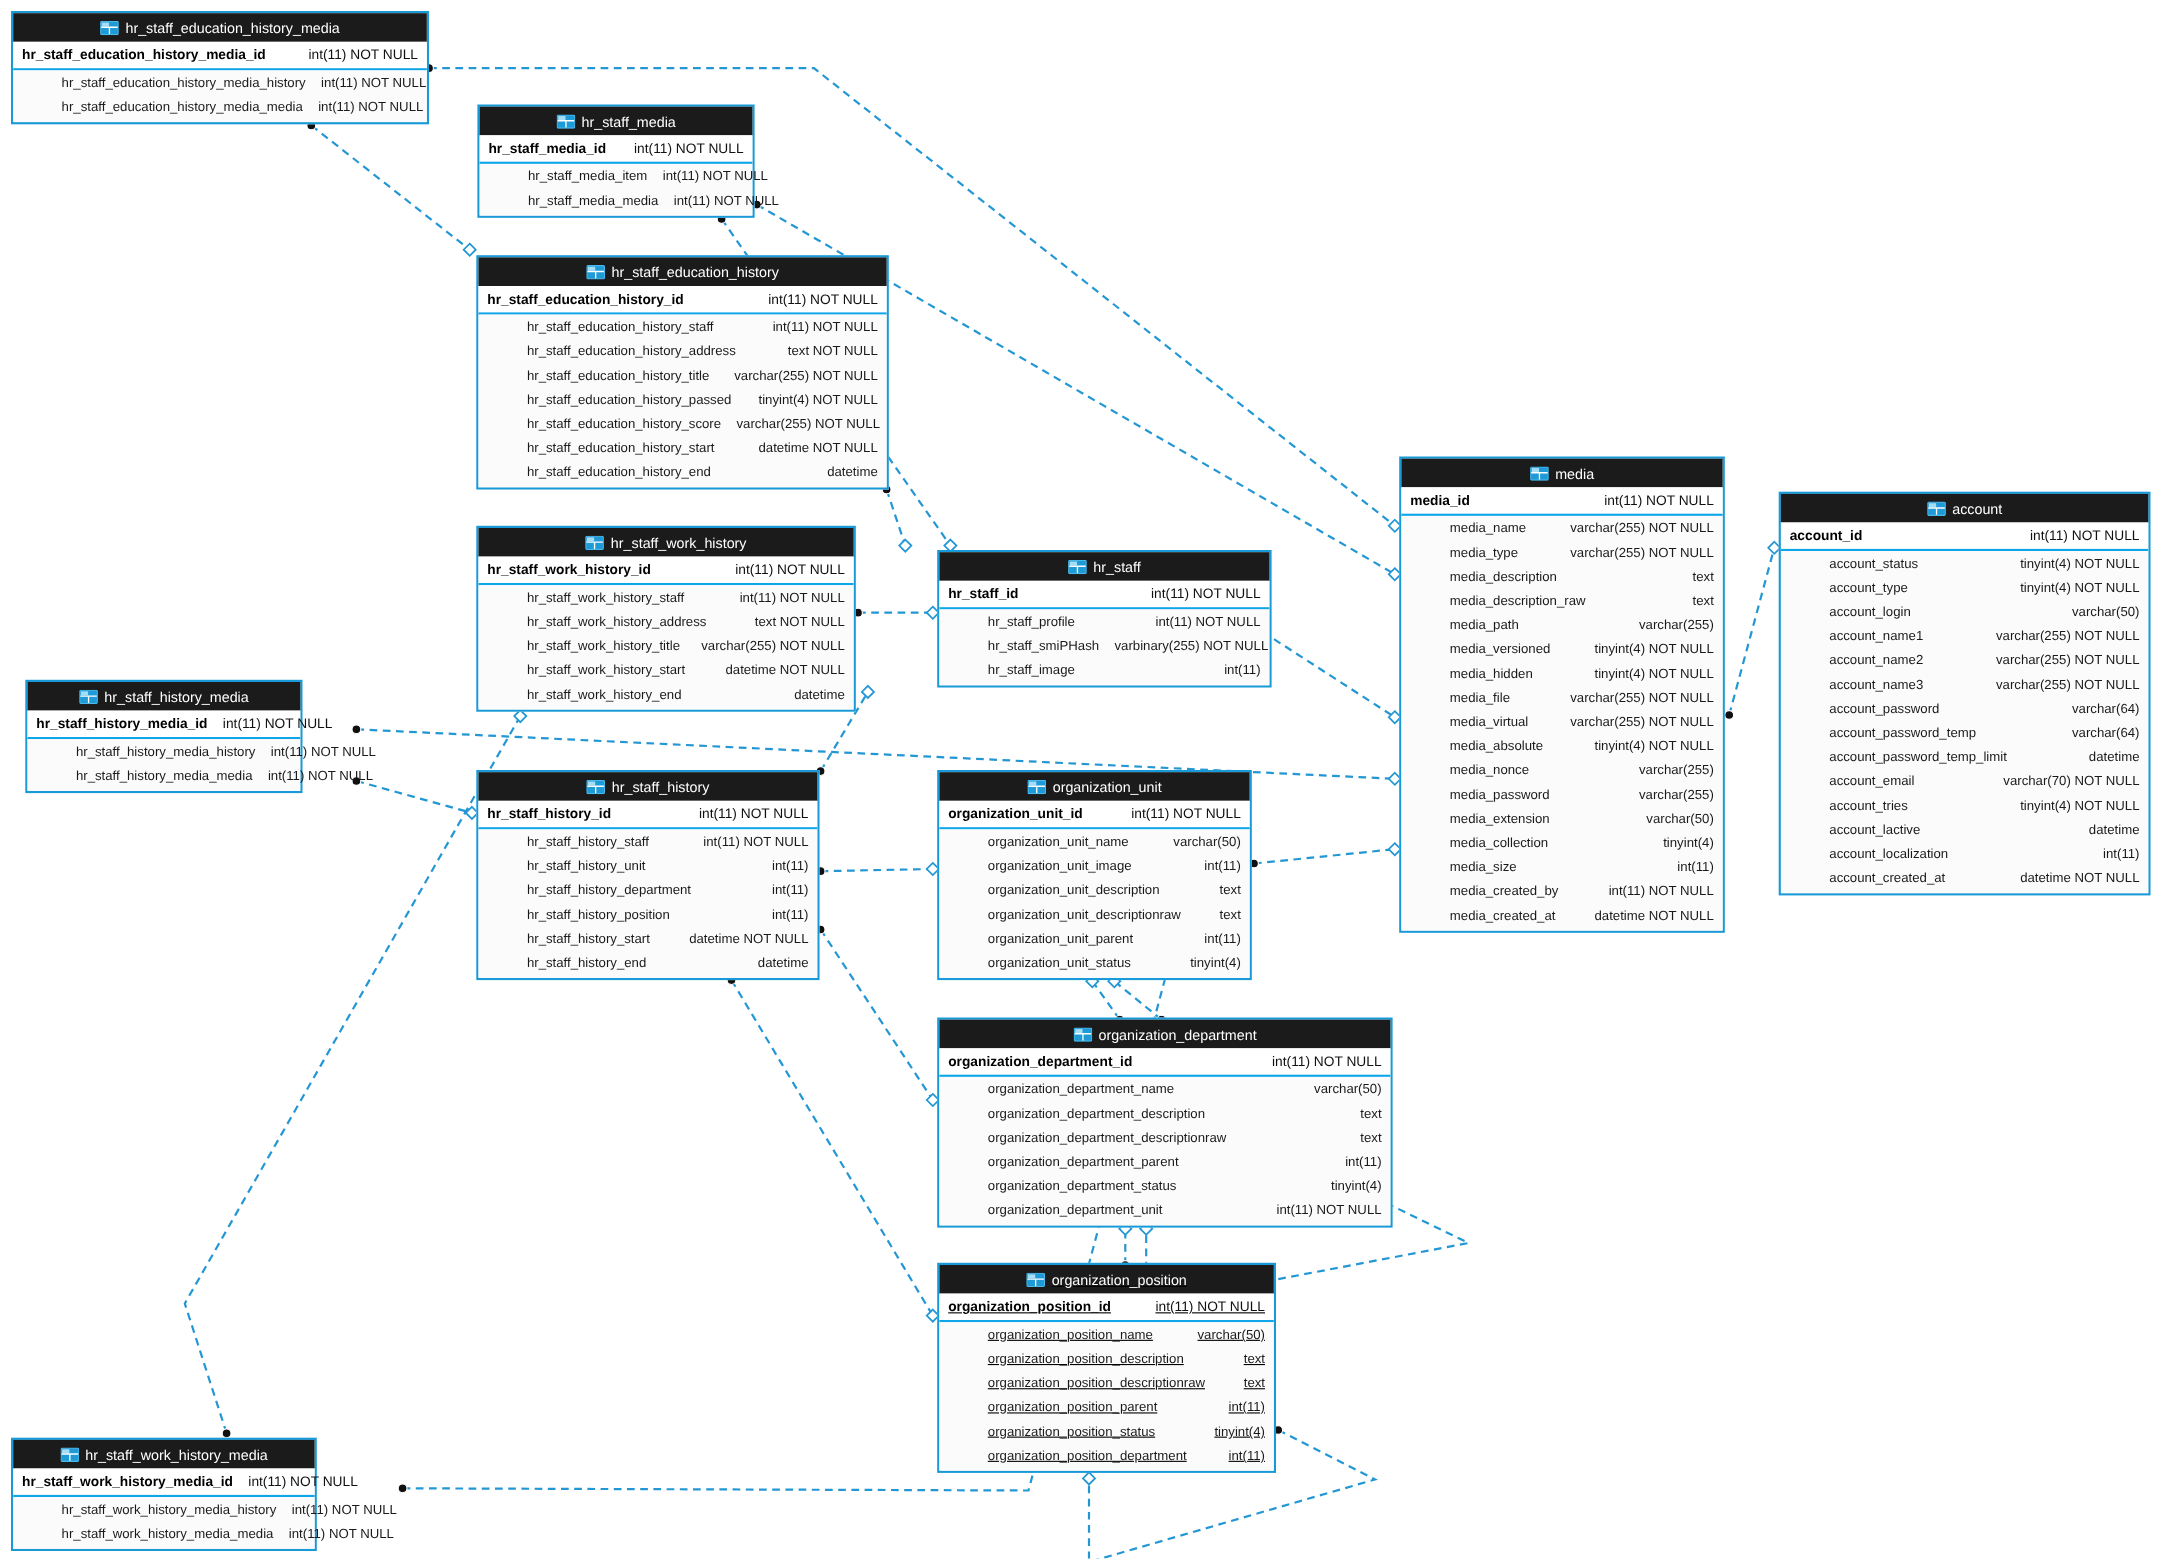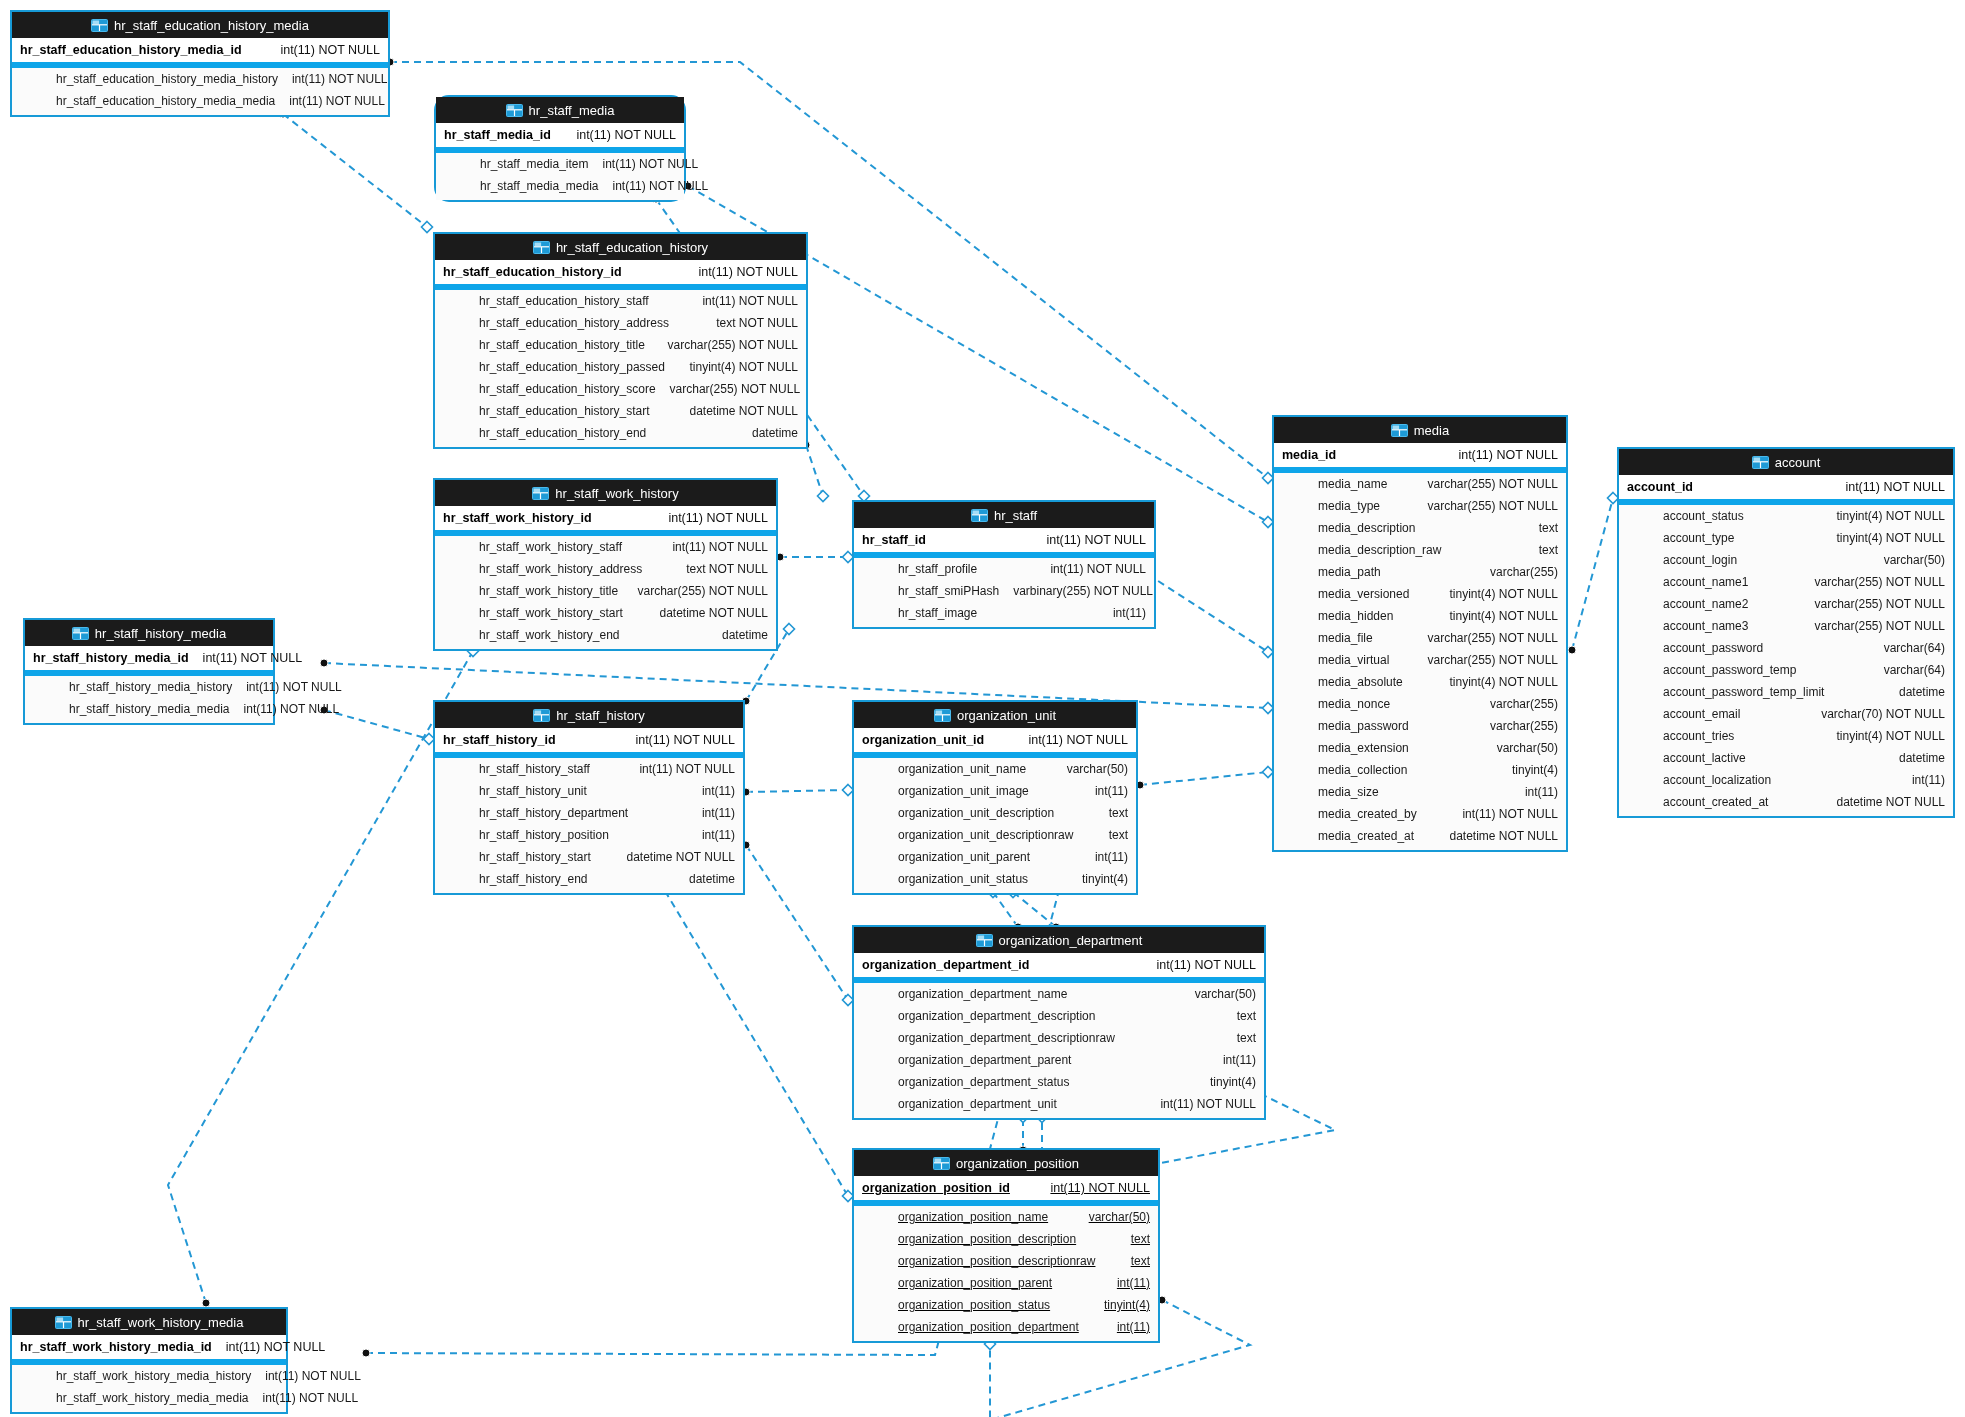--- a/index.html
+++ b/index.html
@@ -24,21 +24,21 @@
     height:26px;
     display:flex;align-items:center;justify-content:center;
     gap:6px;
     font-size:13px;
     white-space:nowrap;
     cursor:default;
   }
   .tbl-icon{display:inline-flex;align-items:center;}
   .tbl-pk{
     background:#ffffff;
-    border-bottom:6px solid #0ea5e9;
+    border-bottom:2px solid #0ea5e9;
   }
   .tbl-pk .row{height:24px;line-height:24px;}
   .tbl-pk .col-name{font-weight:bold;font-size:12.5px;color:#000;}
   .tbl-pk .col-type{font-size:12.5px;color:#111;}
   .tbl-body{padding-bottom:3px;background:#fbfbfb;padding-left:36px;}
   .row{
     display:flex;justify-content:space-between;
     height:22px;line-height:22px;
     padding:0 8px;
     font-size:12px;color:#1a1a1a;
@@ -188,21 +188,21 @@
         <div class="row">
           <span class="col-name">hr_staff_education_history_media_history</span>
           <span class="col-type">int(11) NOT NULL</span>
         </div>
         <div class="row">
           <span class="col-name">hr_staff_education_history_media_media</span>
           <span class="col-type">int(11) NOT NULL</span>
         </div>
       </div>
     </div>
-    <div class="tbl" style="left: 434px; top: 95px; width: 252px; border-radius: 15px;">
+    <div class="tbl" style="left: 434px; top: 95px; width: 252px;">
       <div class="tbl-header">
         <span class="tbl-icon">
           <svg width="17" height="13" viewBox="0 0 17 13">
             <rect x="0.5" y="0.5" width="16" height="12" rx="1" fill="#1e9ad6" stroke="#49b9ec"></rect>
             <rect x="1.5" y="1.5" width="6.6" height="3.6" fill="#a5ddf6"></rect>
             <line x1="1" y1="5.8" x2="16" y2="5.8" stroke="#ffffff" stroke-width="1.2"></line>
             <line x1="8.5" y1="6" x2="8.5" y2="12" stroke="#ffffff" stroke-width="1.2"></line>
           </svg>
         </span>
         <span class="tbl-title">hr_staff_media</span>

